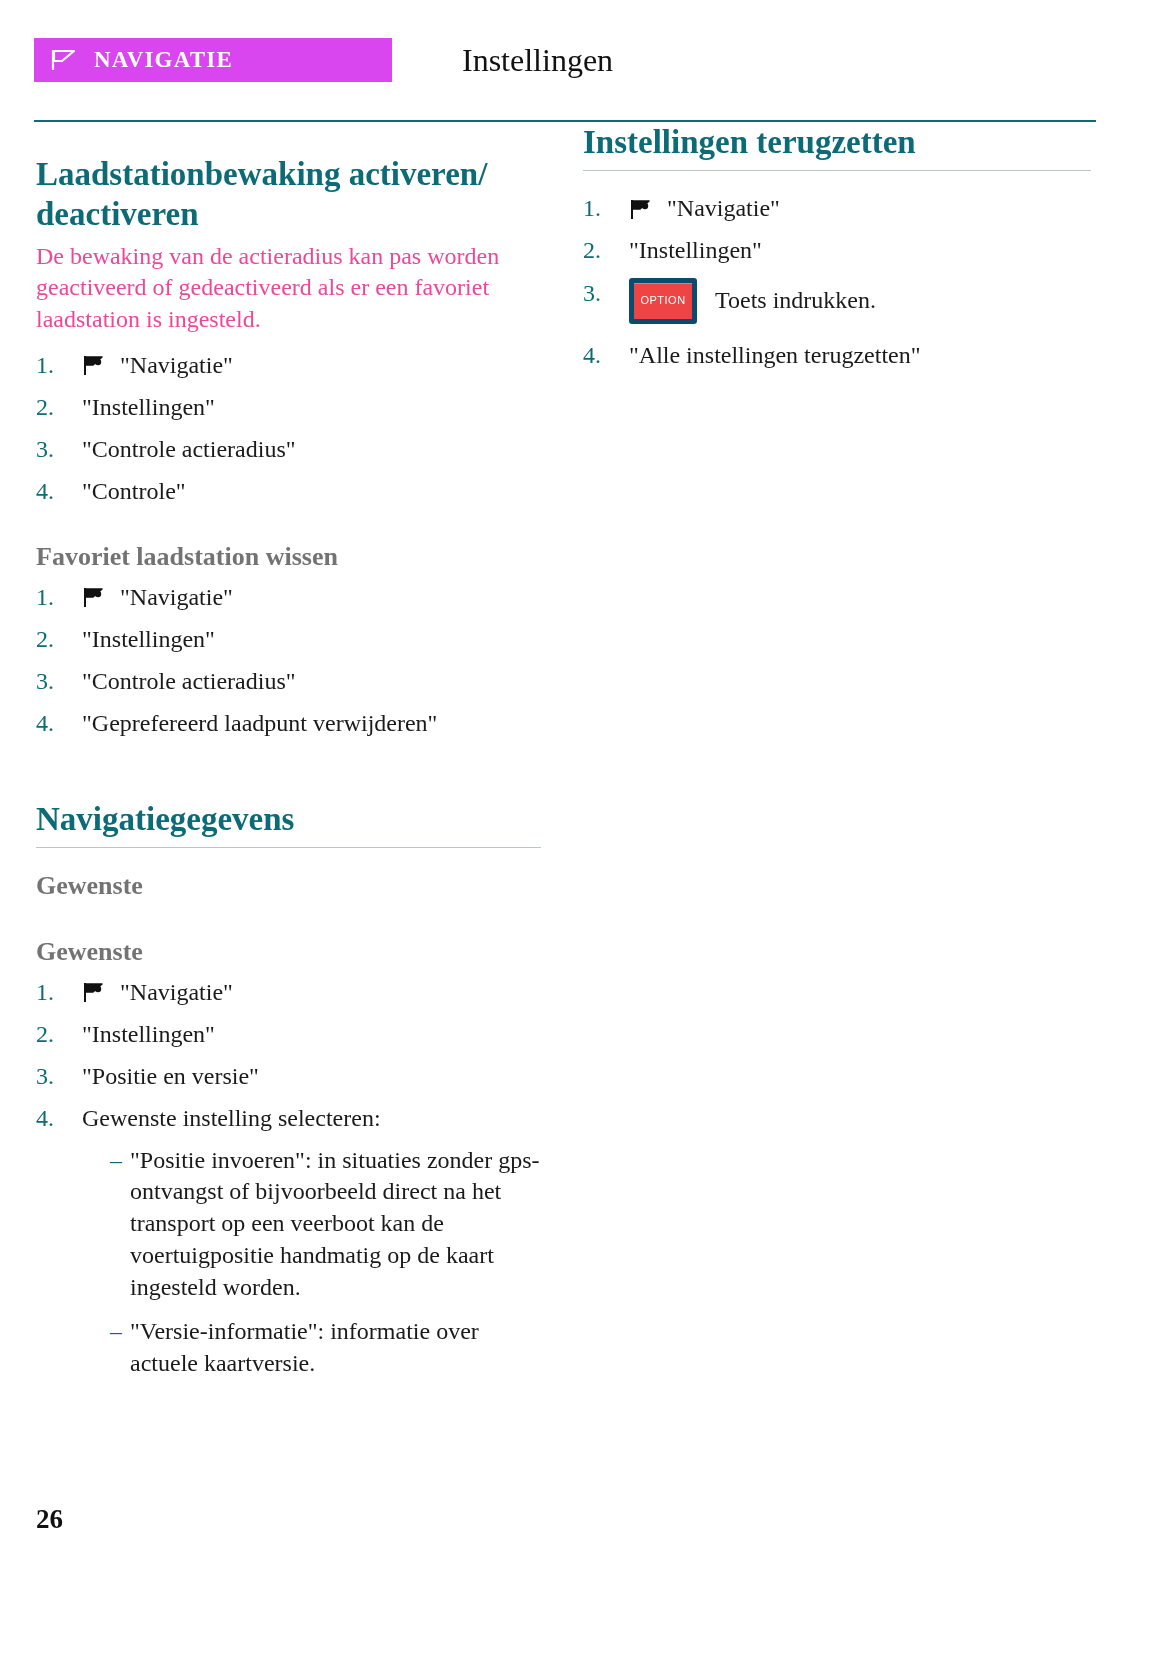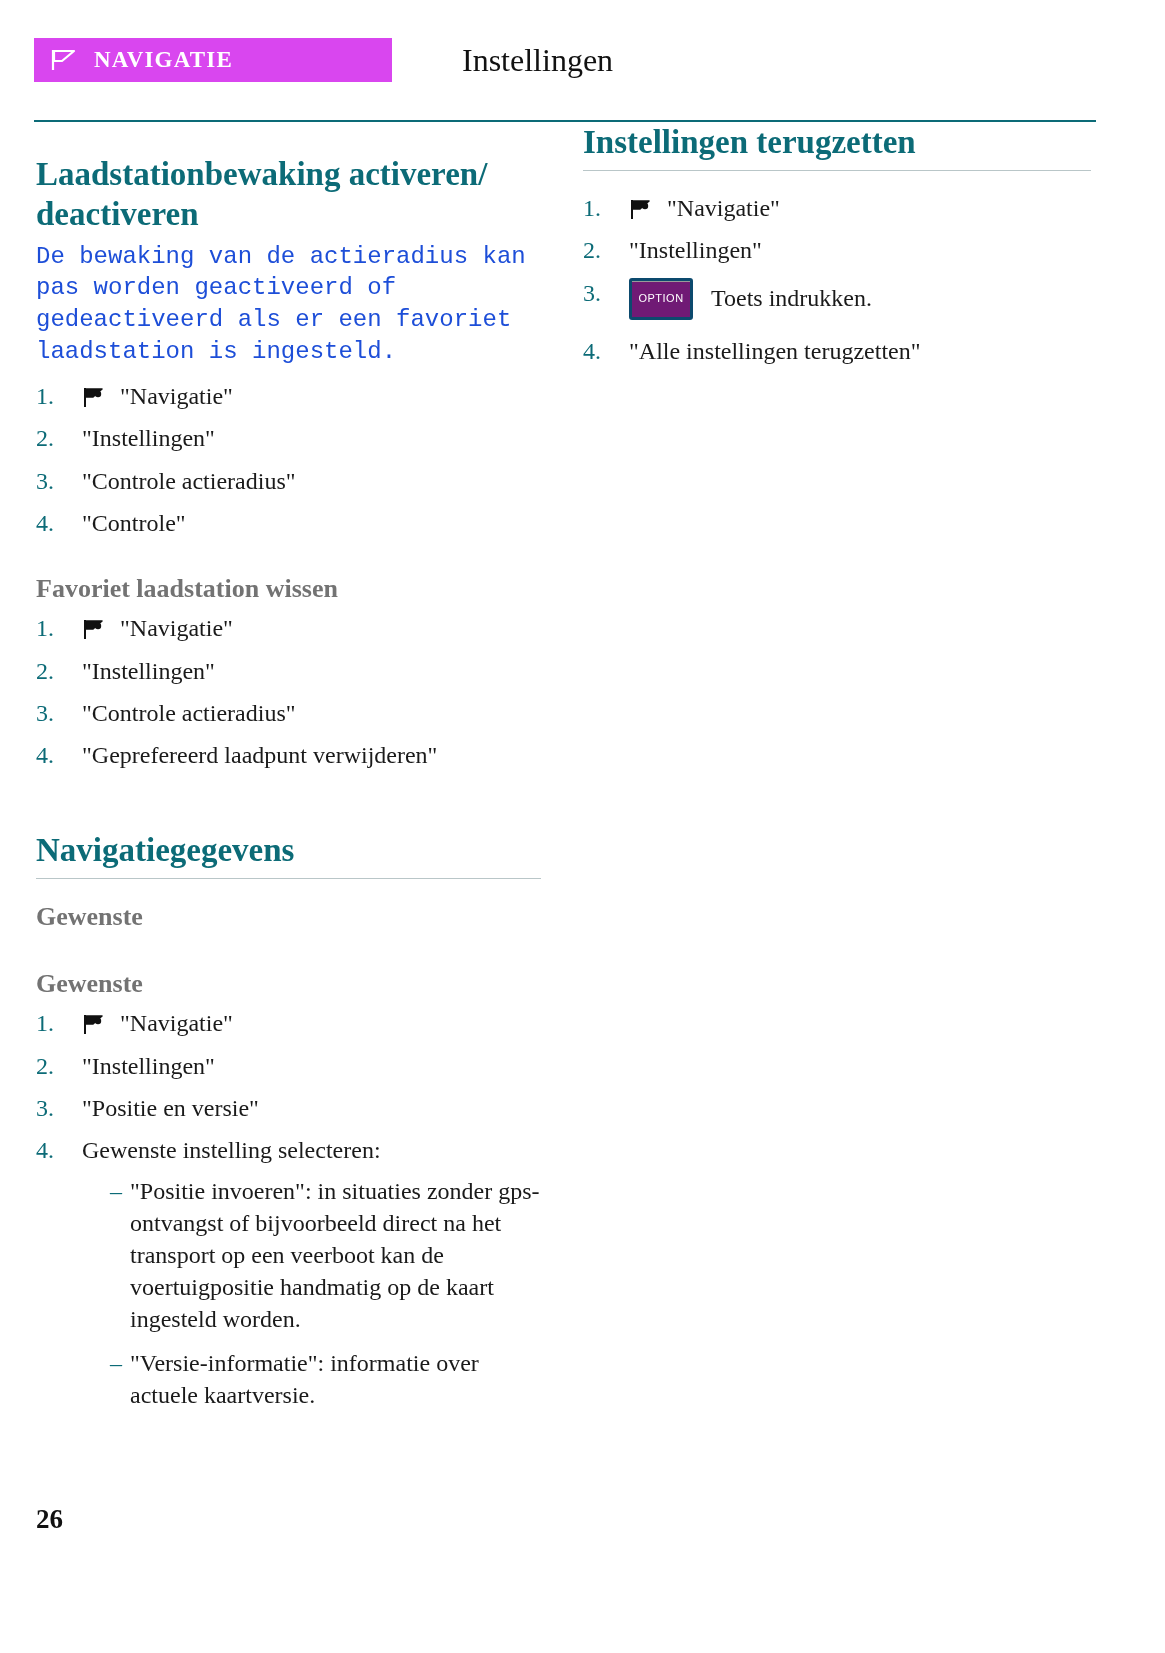--- a/index.html
+++ b/index.html
@@ -103,25 +103,25 @@
     font-family: "Liberation Serif", serif;
     font-size: 26px;
     font-weight: bold;
     color: #737373;
     margin: 0 0 8px 0;
     line-height: 1.25;
   }
   h2.sub.spaced { margin-top: 34px; }
 
   p.body {
-    font-family: Liberation Mono, monospace;
+    font-family: Liberation Serif, serif;
     font-size: 24px;
     line-height: 1.32;
     margin: 0 0 14px 0;
-    color: #1d4ed8;
+    color: #ec4899;
   }
 
   
   ol.steps {
     list-style: none;
     margin: 6px 0 0 0;
     padding: 0;
   }
   ol.steps > li {
     position: relative;
@@ -152,22 +152,22 @@
   }
   .icon-nav svg { display: block; }
 
   .option-key {
     flex: none;
     display: inline-flex;
     align-items: center;
     justify-content: center;
     width: 58px;
     height: 36px;
-    background: #701a75;
-    border: 3px solid #0c4a6e;
+    background: #ef4444;
+    border: 5px solid #0c4a6e;
     border-radius: 3px;
     color: #ffffff;
     font-family: "Liberation Sans", sans-serif;
     font-size: 11px;
     letter-spacing: 0.5px;
     box-shadow: inset 0 1px 0 #9a9a9a;
   }
   .after-key { margin-left: 6px; }
 
   

